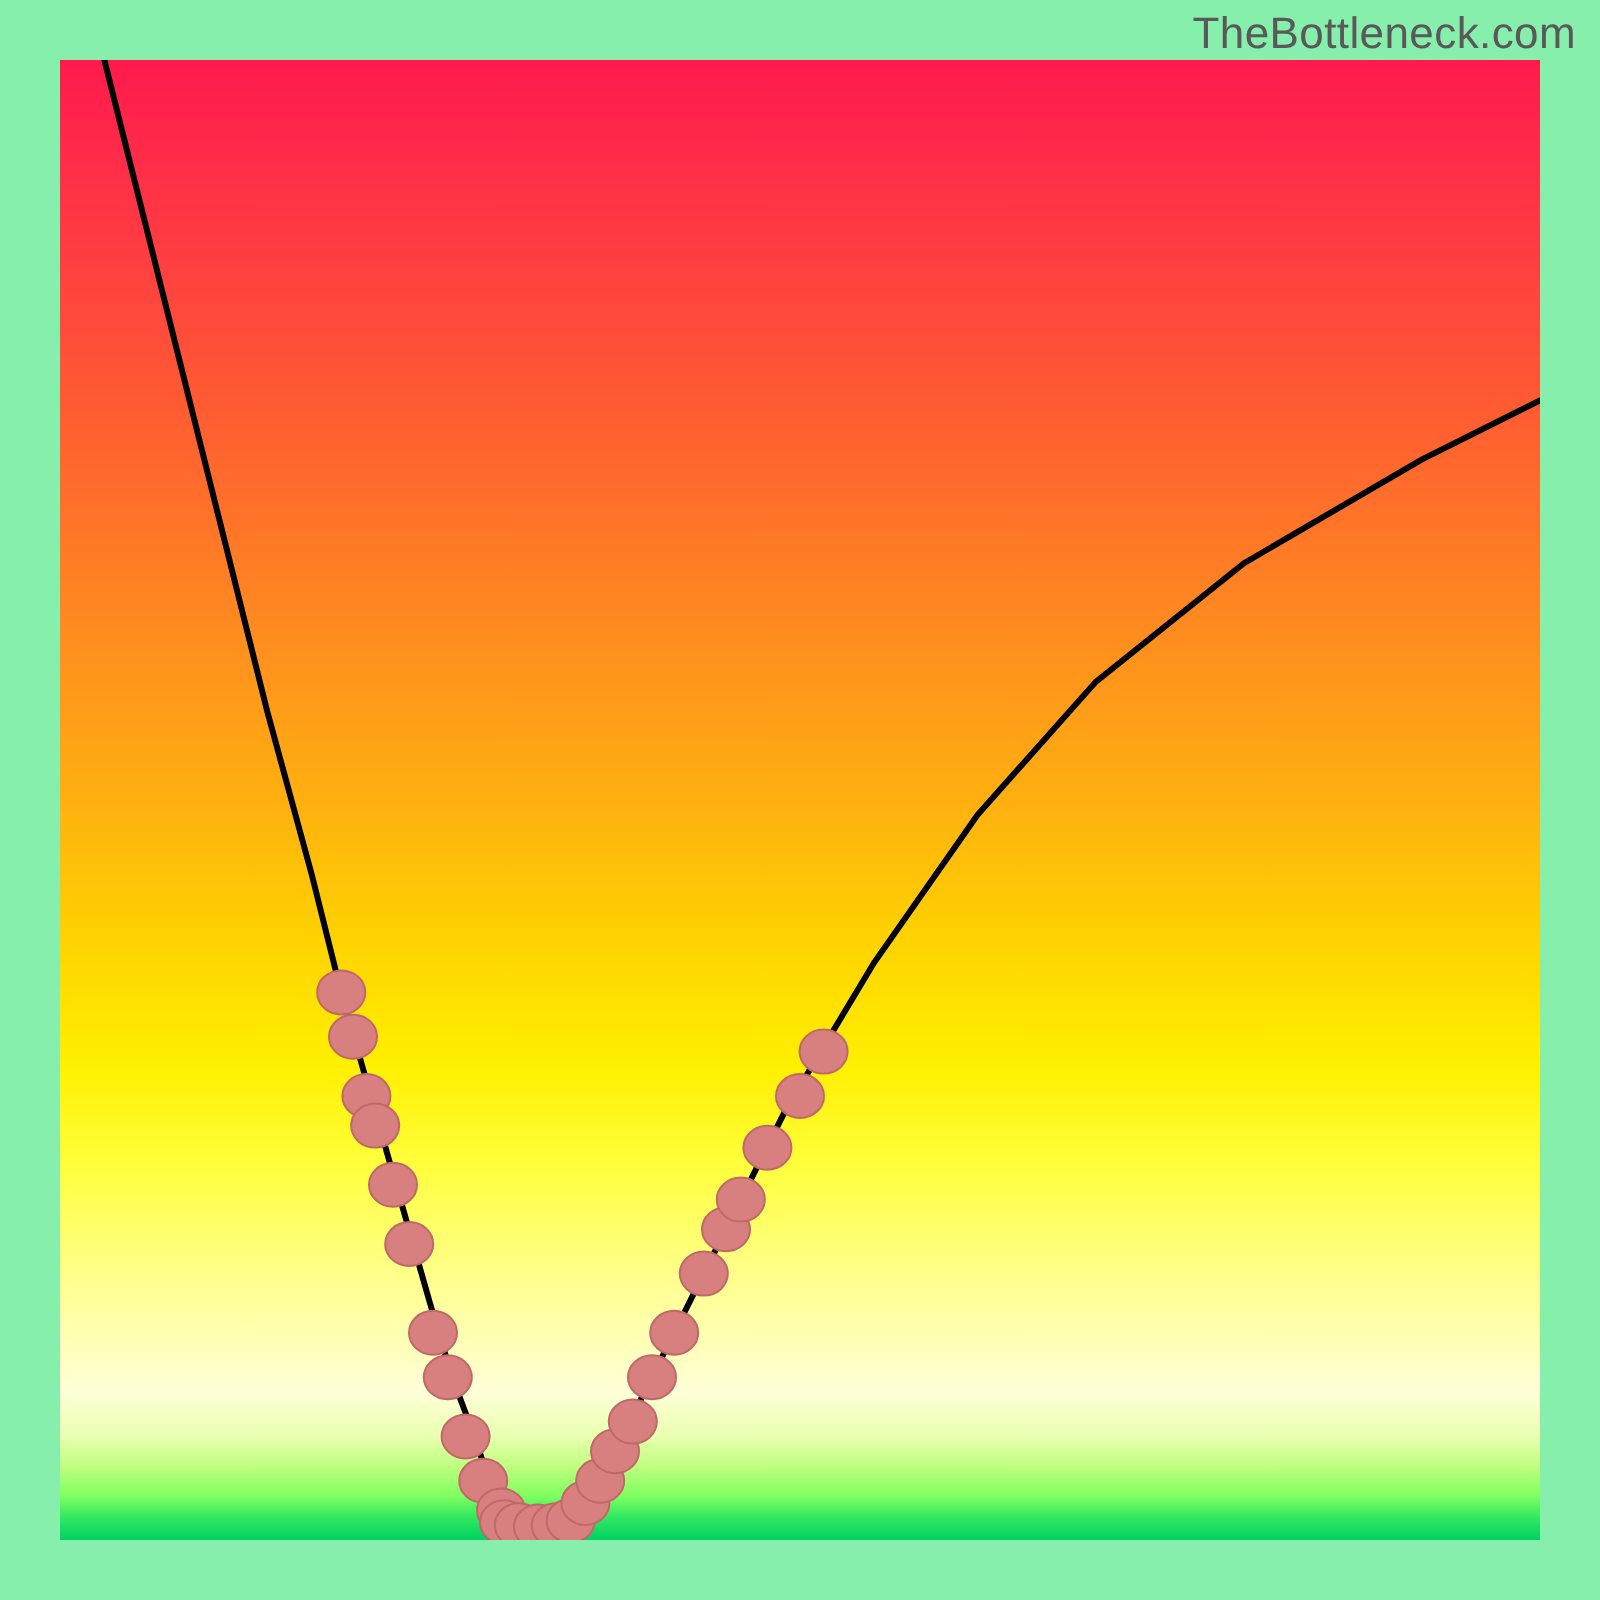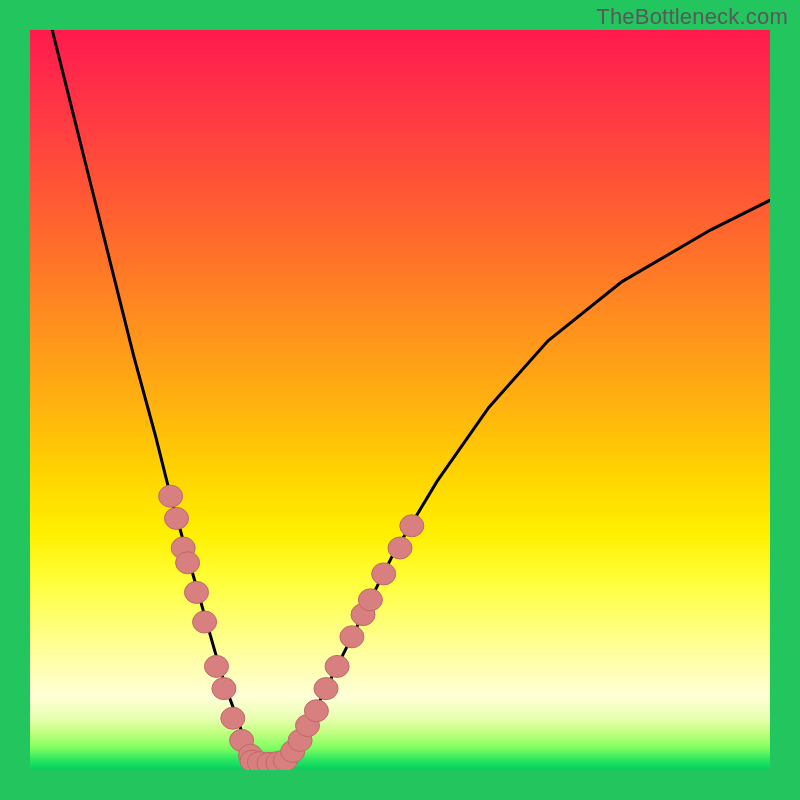--- a/index.html
+++ b/index.html
@@ -10,21 +10,21 @@
     overflow: hidden;
     background: #000;
     font-family: Arial, Helvetica, sans-serif;
   }
   .frame {
     position: absolute;
     top: 0;
     left: 0;
     width: 800px;
     height: 800px;
-    background: #22c55e;
+    background: #86efac;
   }
   .plot-area {
     position: absolute;
     top: 30px;
     left: 30px;
     width: 740px;
     height: 740px;
     overflow: hidden;
   }
   .gradient {

